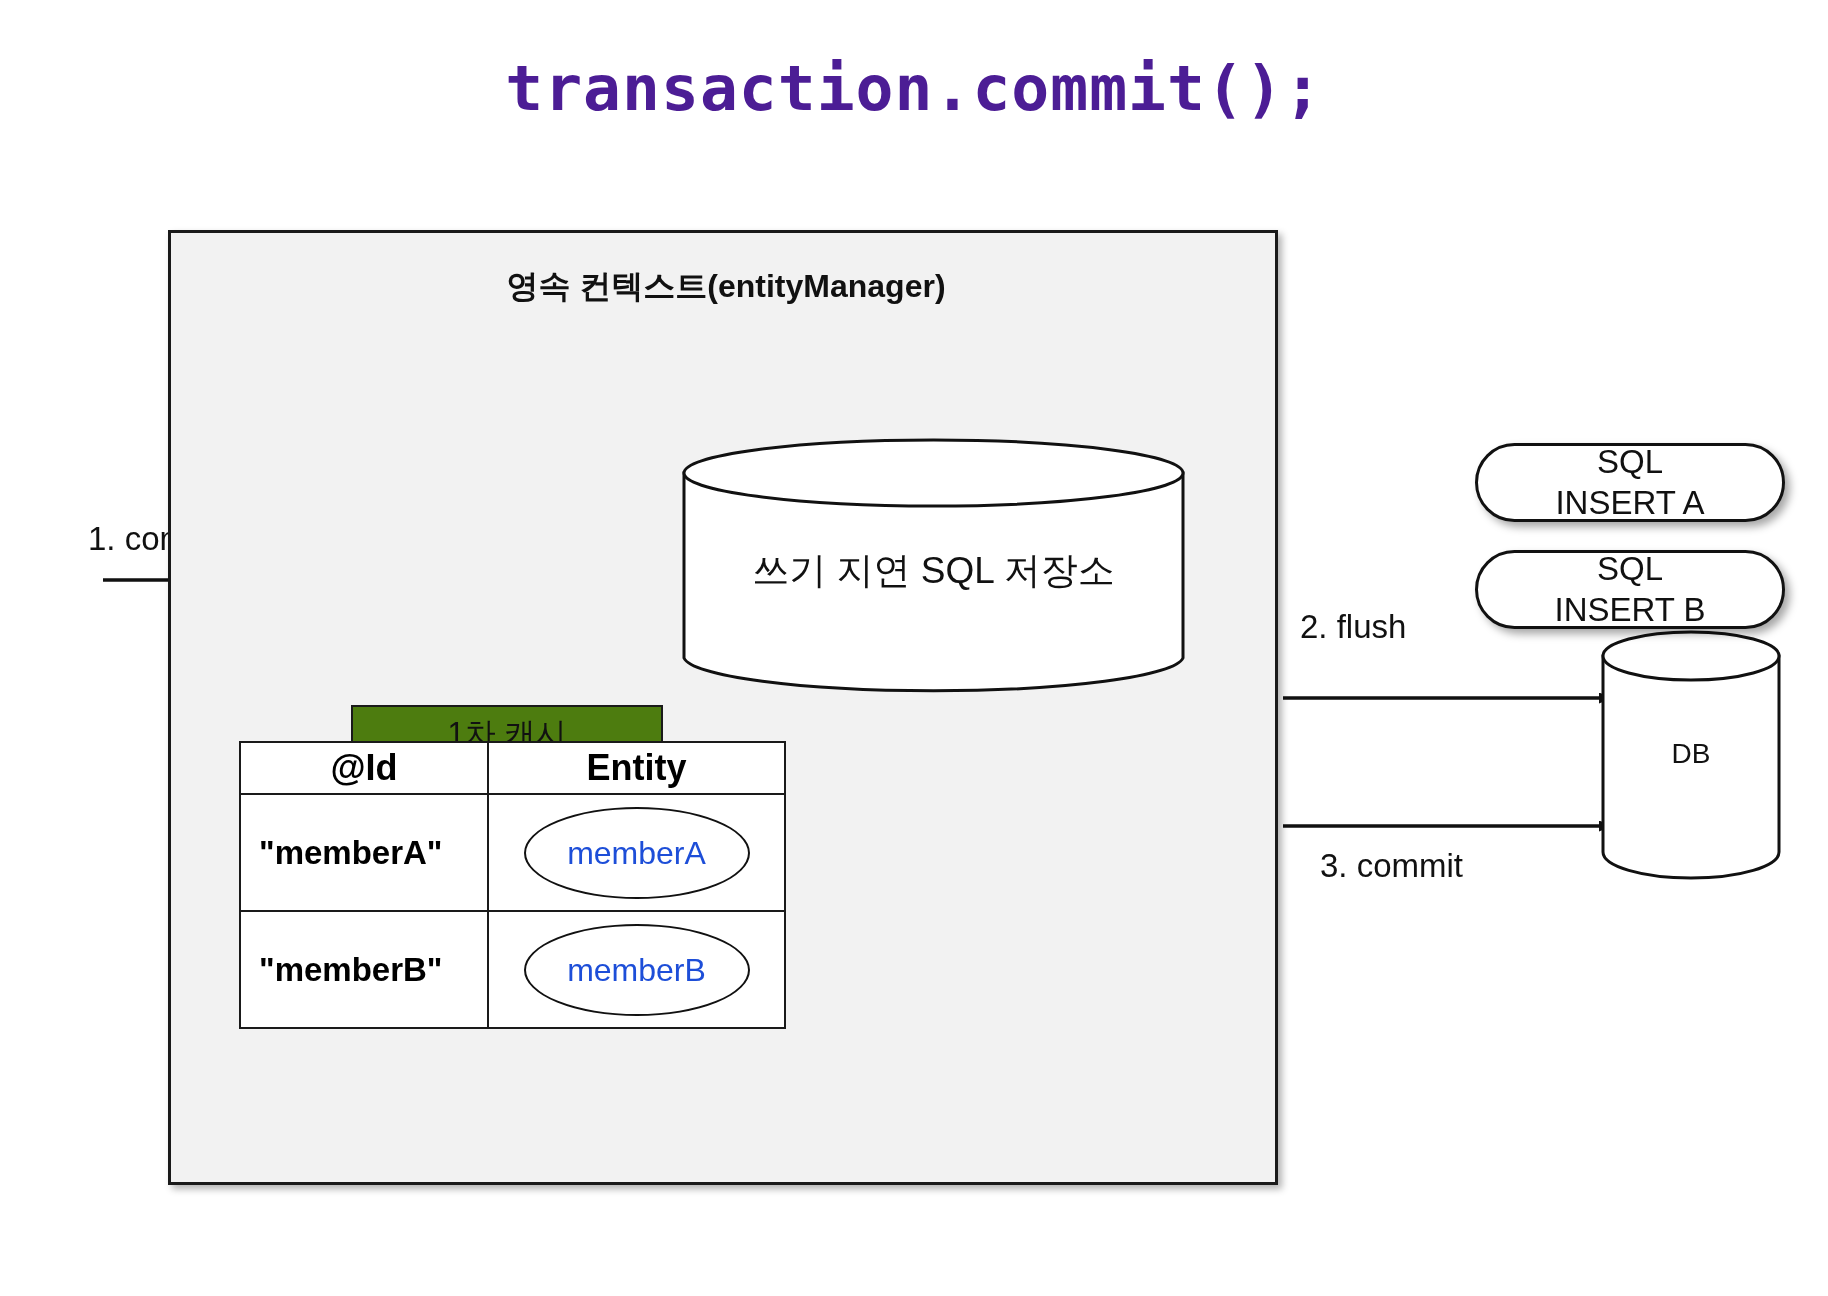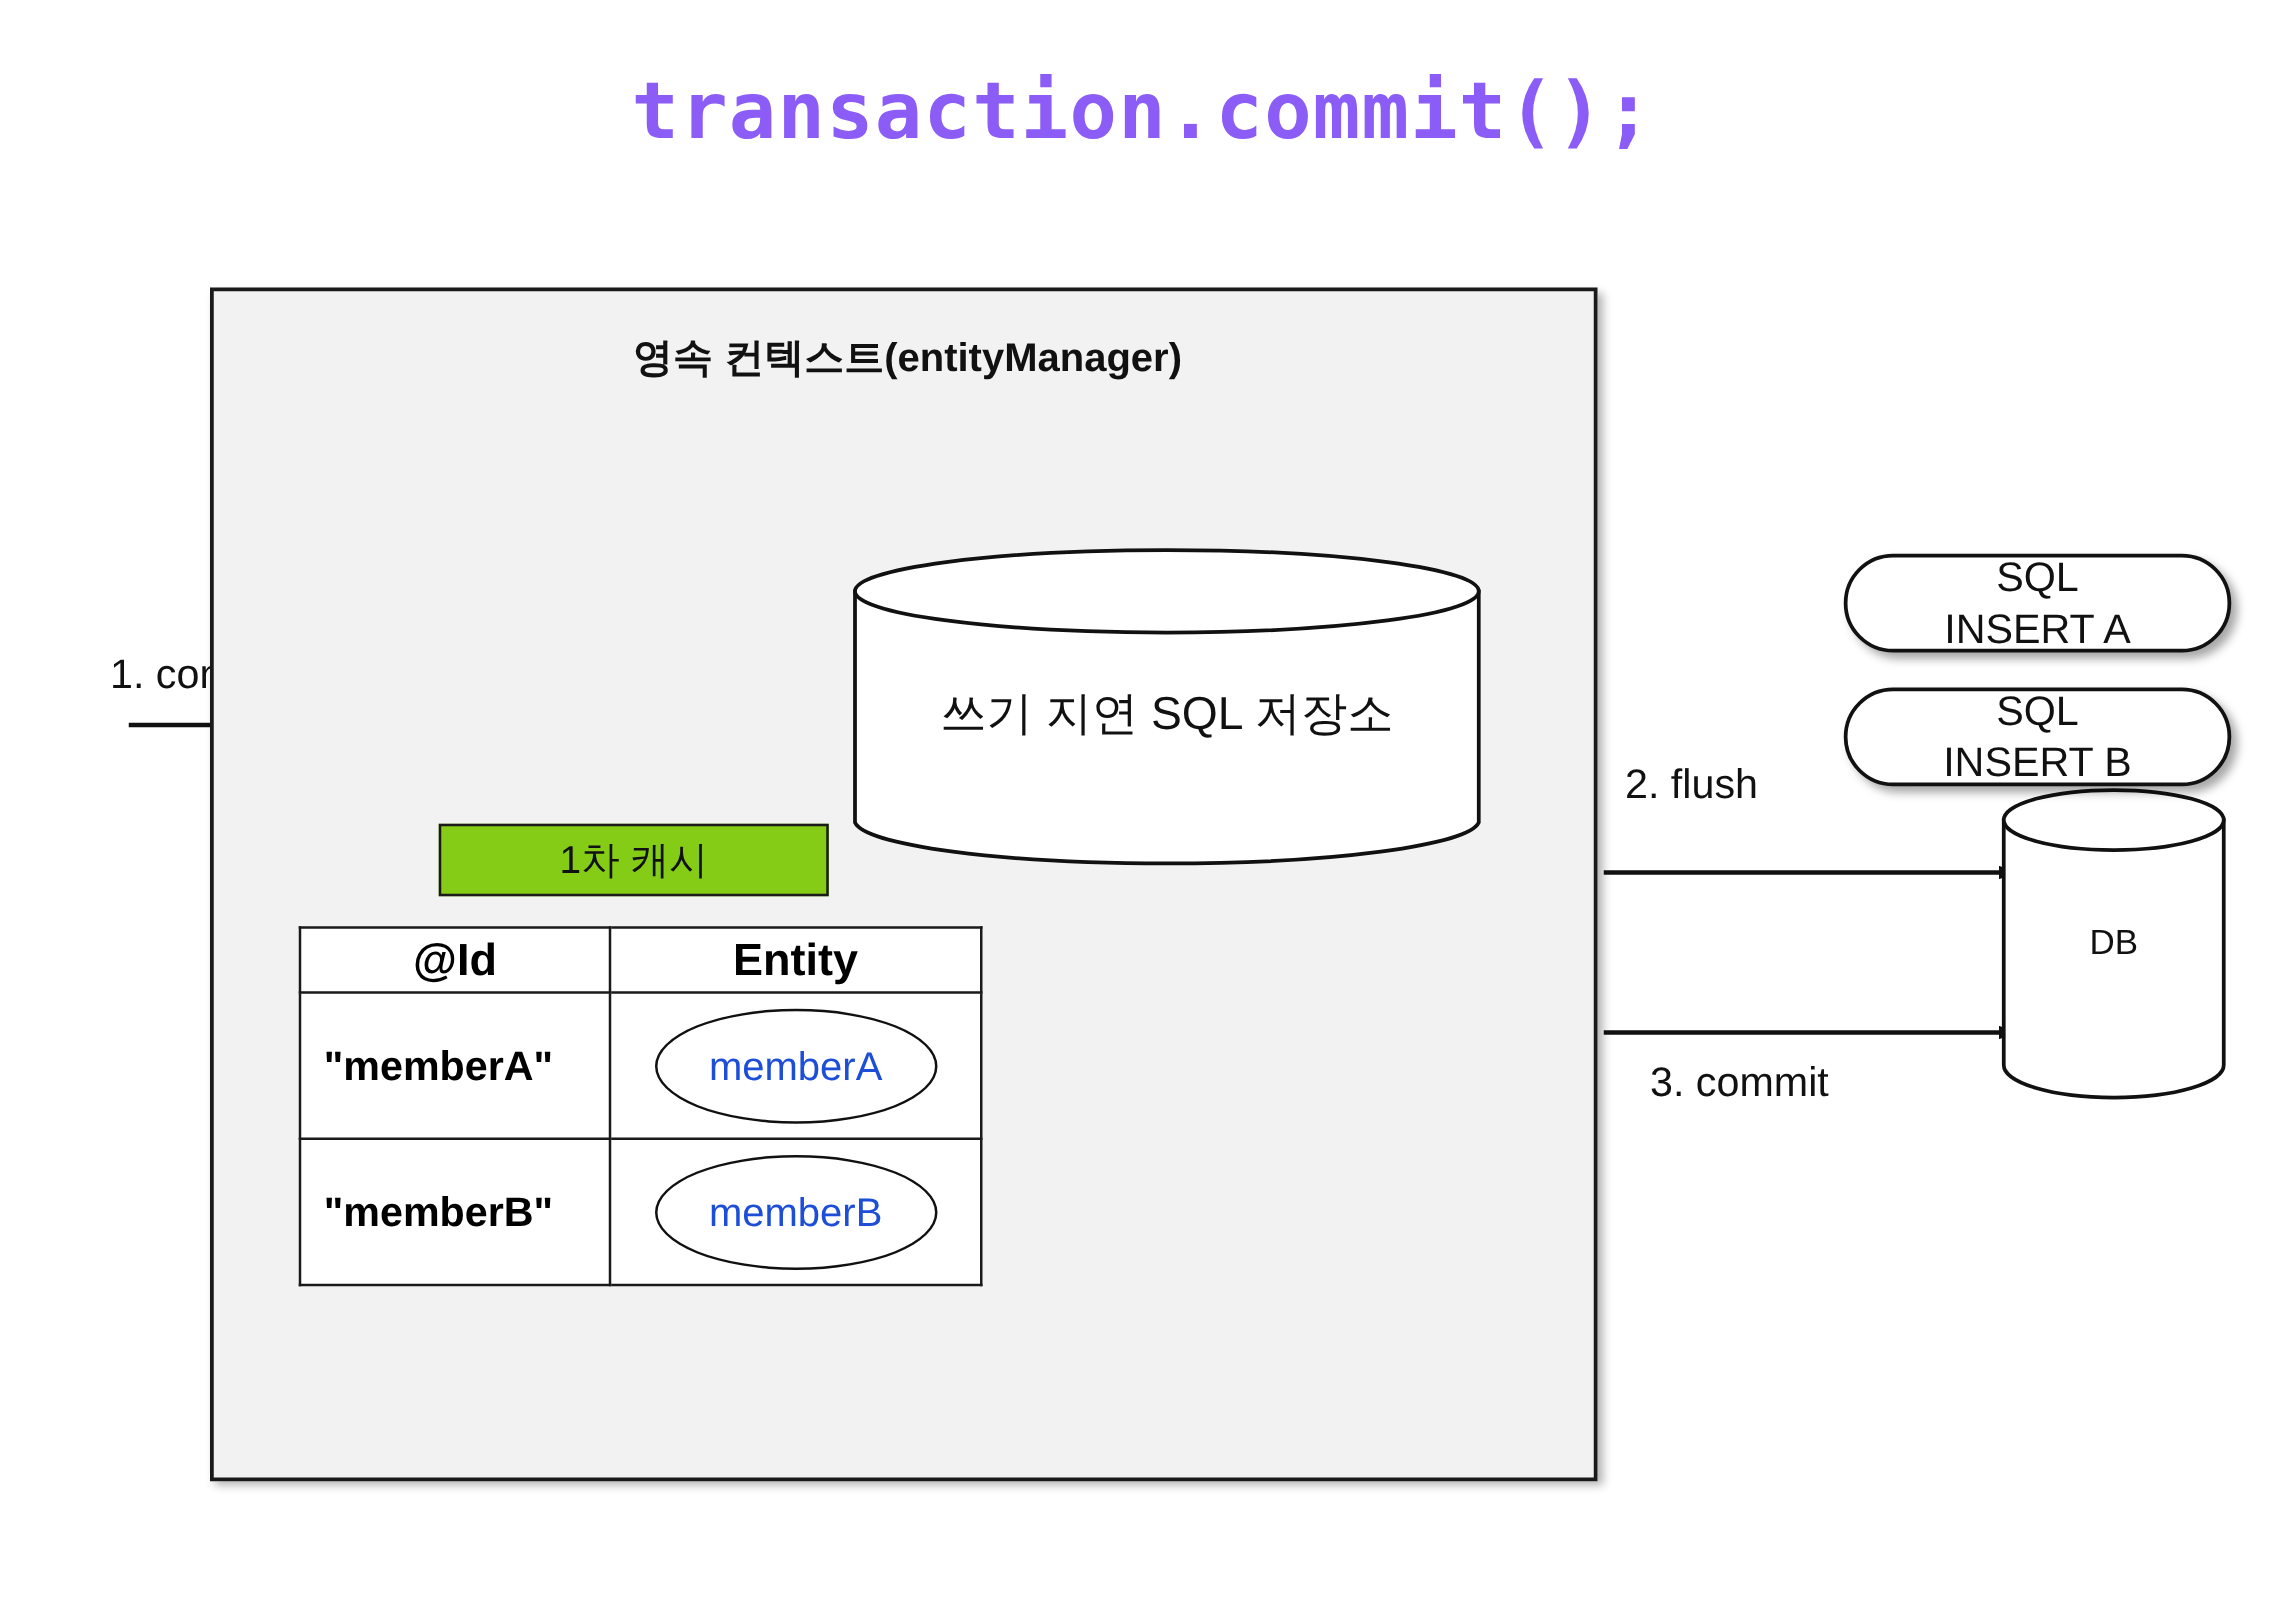--- a/index.html
+++ b/index.html
@@ -19,21 +19,21 @@
   #page-title {
     position: absolute;
     left: 0;
     top: 52px;
     width: 1828px;
     text-align: center;
     font-family: "DejaVu Sans Mono", "Liberation Mono", monospace;
     font-weight: bold;
     font-size: 63px;
     letter-spacing: 1px;
-    color: #8b5cf6;
+    color: #4c1d95;
     white-space: pre;
   }
 
   
   #context-panel {
     position: absolute;
     left: 168px;
     top: 230px;
     width: 1110px;
     height: 955px;
@@ -69,24 +69,24 @@
     width: 505px;
     text-align: center;
     font-size: 37px;
     color: #111;
   }
 
   
   #cache-tab {
     position: absolute;
     left: 180px;
-    top: 426px;
+    top: 472px;
     width: 312px;
     height: 58px;
-    background: #84cc16;
+    background: #4d7c0f;
     border: 2px solid #1a1a1a;
     box-sizing: border-box;
     display: flex;
     align-items: center;
     justify-content: center;
     font-size: 31px;
     color: #111;
   }
   #cache-table {
     position: absolute;

